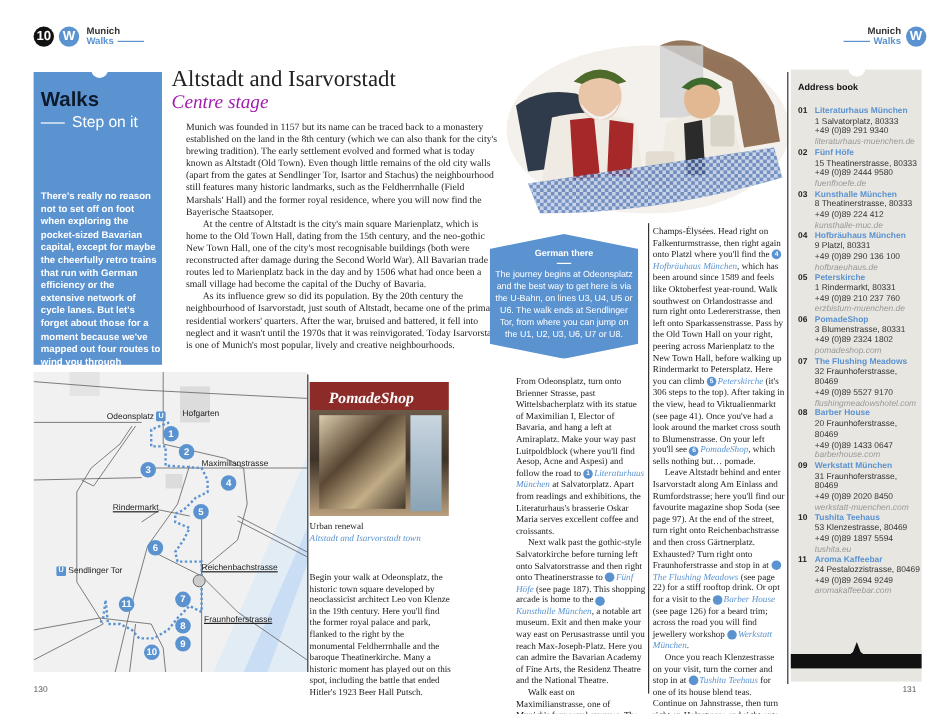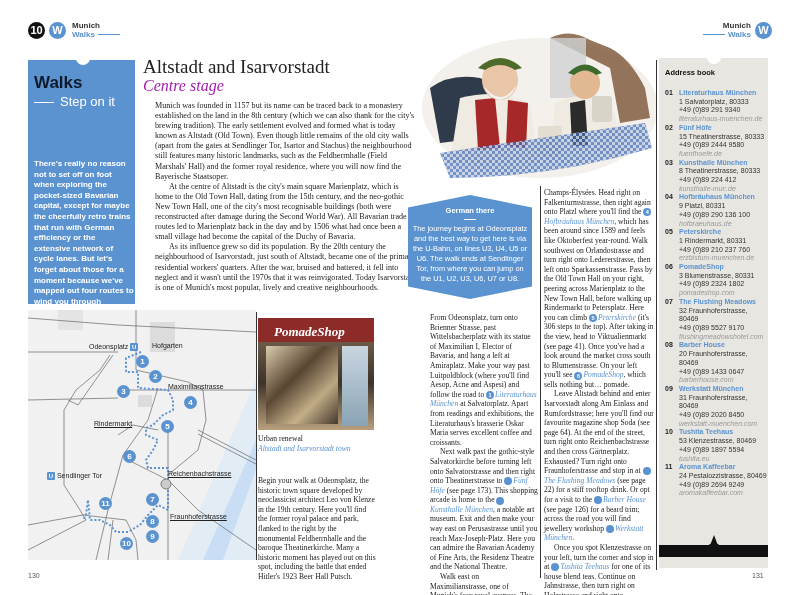--- a/index.html
+++ b/index.html
@@ -216,44 +216,44 @@
 <div class="vrule" style="left:540px;top:186px;height:392px"></div>
 <div class="col" style="left:430px;top:313px;width:108px">
   <p>
     <span>From Odeonsplatz, turn onto Brienner Strasse, past Wittelsbacherplatz with its statue of Maximilian I, Elector of Bavaria, and hang a left at Amiraplatz. Make your way past Luitpoldblock (where you'll find Aesop, Acne and Aspesi) and follow the road to</span>
     <span class="pin">1</span><span class="link">Literaturhaus München</span>
     <span>at Salvatorplatz. Apart from readings and exhibitions, the Literaturhaus's brasserie Oskar Maria serves excellent coffee and croissants.</span>
   </p>
   <p>
     <span>Next walk past the gothic-style Salvatorkirche before turning left onto Salvatorstrasse and then right onto Theatinerstrasse to</span>
     <span class="pin">2</span><span class="link">Fünf Höfe</span>
-    <span>(see page 173). This shopping arcade is home to the</span>
+    <span>(see page 187). This shopping arcade is home to the</span>
     <span class="pin">3</span><span class="link">Kunsthalle München</span><span>, a notable art museum. Exit and then make your way east on Perusastrasse until you reach Max-Joseph-Platz. Here you can admire the Bavarian Academy of Fine Arts, the Residenz Theatre and the National Theatre.</span>
   </p>
   <p>Walk east on Maximilianstrasse, one of Munich's four royal avenues. The street, lined with luxury shops such as Chanel and Hermès, is Munich's answer to the</p>
 </div>
 
 <div class="col" style="left:544px;top:188px;width:110px">
   <p>
     <span>Champs-Élysées. Head right on Falkenturmstrasse, then right again onto Platzl where you'll find the</span>
     <span class="pin">4</span><span class="link">Hofbräuhaus München</span><span>, which has been around since 1589 and feels like Oktoberfest year-round. Walk southwest on Orlandostrasse and turn right onto Ledererstrasse, then left onto Sparkassenstrasse. Pass by the Old Town Hall on your right, peering across Marienplatz to the New Town Hall, before walking up Rindermarkt to Petersplatz. Here you can climb</span>
     <span class="pin">5</span><span class="link">Peterskirche</span>
     <span>(it's 306 steps to the top). After taking in the view, head to Viktualienmarkt (see page 41). Once you've had a look around the market cross south to Blumenstrasse. On your left you'll see</span>
     <span class="pin">6</span><span class="link">PomadeShop</span><span>, which sells nothing but… pomade.</span>
   </p>
   <p>
-    <span>Leave Altstadt behind and enter Isarvorstadt along Am Einlass and Rumfordstrasse; here you'll find our favourite magazine shop Soda (see page 64). At the end of the street, turn right onto Reichenbachstrasse and then cross Gärtnerplatz. Exhausted? Turn right onto Fraunhoferstrasse and stop in at</span>
+    <span>Leave Altstadt behind and enter Isarvorstadt along Am Einlass and Rumfordstrasse; here you'll find our favourite magazine shop Soda (see page 97). At the end of the street, turn right onto Reichenbachstrasse and then cross Gärtnerplatz. Exhausted? Turn right onto Fraunhoferstrasse and stop in at</span>
     <span class="pin">7</span><span class="link">The Flushing Meadows</span>
     <span>(see page 22) for a stiff rooftop drink. Or opt for a visit to the</span>
     <span class="pin">8</span><span class="link">Barber House</span>
     <span>(see page 126) for a beard trim; across the road you will find jewellery workshop</span>
     <span class="pin">9</span><span class="link">Werkstatt München</span><span>.</span>
   </p>
   <p>
-    <span>Once you spot Klenzestrasse on your left, turn the corner and stop in at</span>
+    <span>Once you reach Klenzestrasse on your visit, turn the corner and stop in at</span>
     <span class="pin">10</span><span class="link">Tushita Teehaus</span>
     <span>for one of its house blend teas. Continue on Jahnstrasse, then turn right on Holzstrasse and right onto Pestalozzistrasse to visit the homely</span>
     
     
   </p>
 </div>
 
 <div class="vrule" style="left:656px;top:60px;height:510px"></div>
 
 <div class="abs addr">

